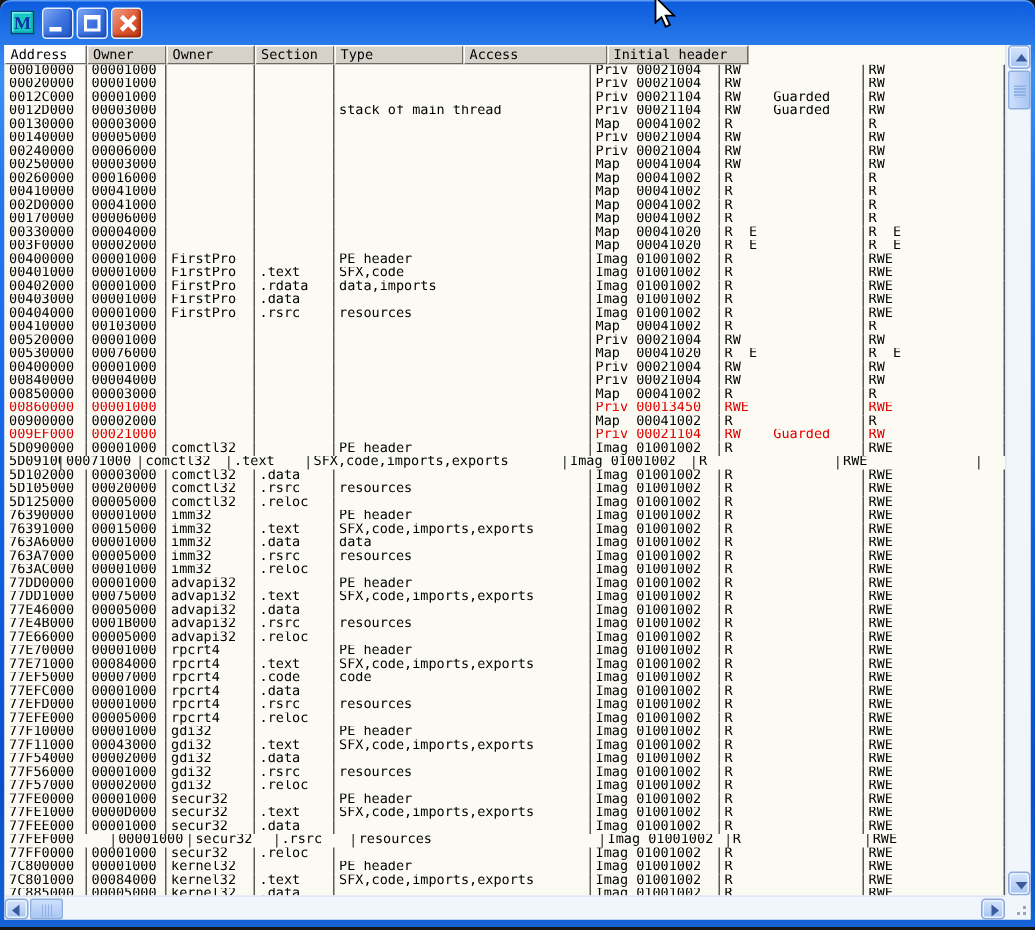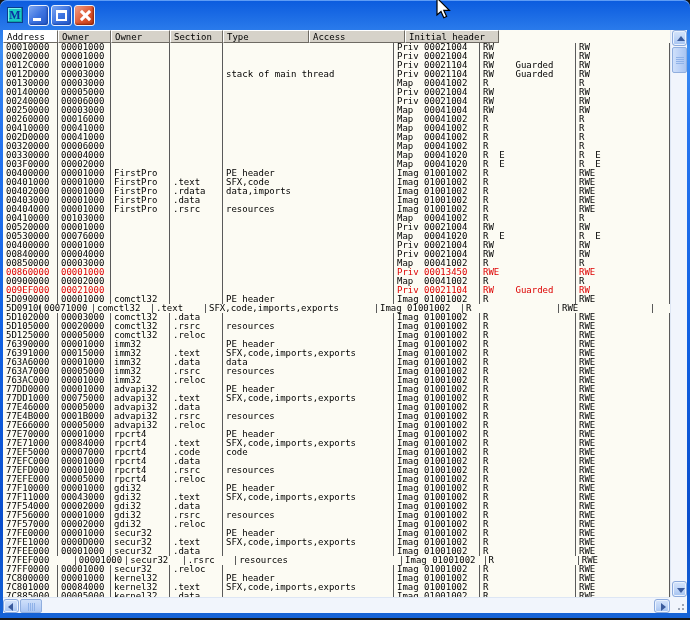--- a/index.html
+++ b/index.html
@@ -216,21 +216,21 @@
           <div class="cell" style="width: 55px;">002D0000</div>
           <div class="cell" style="width: 53px;">00041000</div>
           <div class="cell" style="width: 59px;"></div>
           <div class="cell" style="width: 53px;"></div>
           <div class="cell" style="width: 171px;"></div>
           <div class="cell" style="width: 86px;">Map  00041002</div>
           <div class="cell" style="width: 96px;">R</div>
           <div class="cell" style="width: 94px;">R</div>
         </div>
         <div class="row">
-          <div class="cell" style="width: 55px;">00320000</div>
+          <div class="cell" style="width: 55px;">00170000</div>
           <div class="cell" style="width: 53px;">00006000</div>
           <div class="cell" style="width: 59px;"></div>
           <div class="cell" style="width: 53px;"></div>
           <div class="cell" style="width: 171px;"></div>
           <div class="cell" style="width: 86px;">Map  00041002</div>
           <div class="cell" style="width: 96px;">R</div>
           <div class="cell" style="width: 94px;">R</div>
         </div>
         <div class="row">
           <div class="cell" style="width: 55px;">00330000</div>

